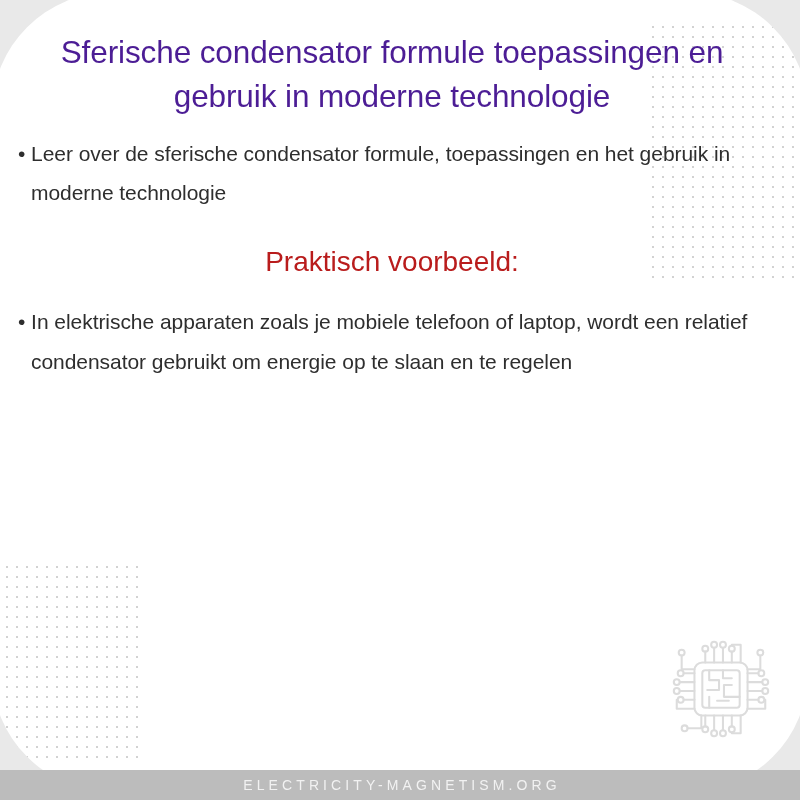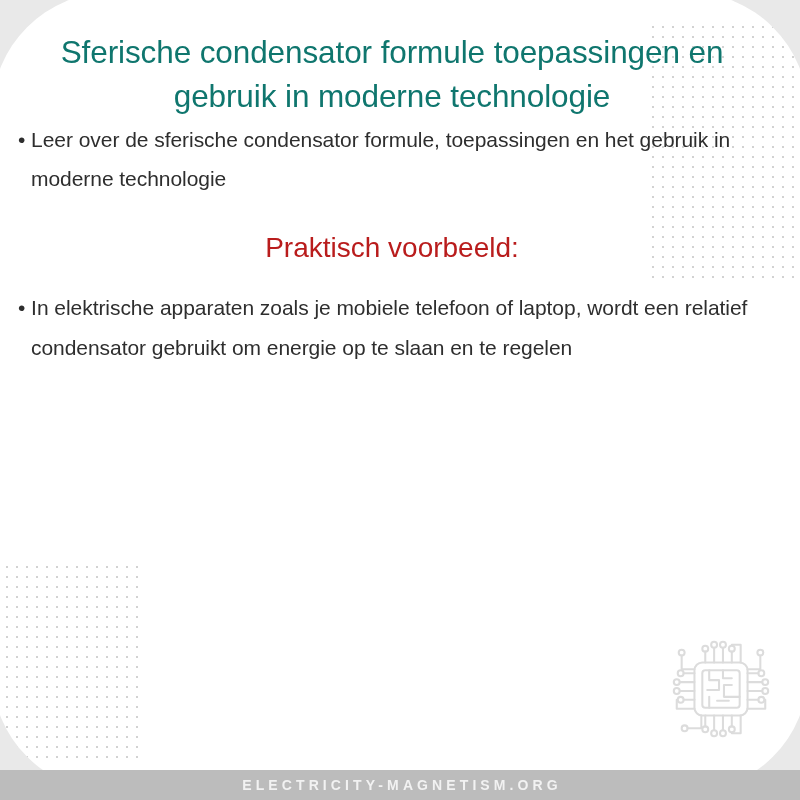--- a/index.html
+++ b/index.html
@@ -79,28 +79,28 @@
     width: 800px;
     padding: 0 26px;
   }
 
   #page-title {
     margin-top: 38px;
     font-size: 31.5px;
     line-height: 44px;
     font-weight: 400;
     text-align: center;
-    color: #0f766e;
+    color: #4c1d95;
     letter-spacing: -0.1px;
     padding: 0 28px;
   }
 
   .bullet-list {
     list-style: none;
-    margin-top: 2px;
+    margin-top: 16px;
   }
 
   .bullet-item {
     font-size: 21px;
     line-height: 39px;
     color: #2e2e2e;
     text-indent: -13px;
     padding-left: 13px;
     letter-spacing: -0.05px;
   }
@@ -132,21 +132,21 @@
     background: #bcbcbc;
     display: flex;
     align-items: center;
     justify-content: center;
     z-index: 5;
   }
   #footer-text {
     font-size: 14px;
     letter-spacing: 4.1px;
     color: #f2f2f2;
-    font-weight: 700;
+    font-weight: 400;
     text-indent: 4px;
   }
 </style>
 </head>
 <body>
 
 <div id="infographic-card">
 
   <div id="content-panel">
 

